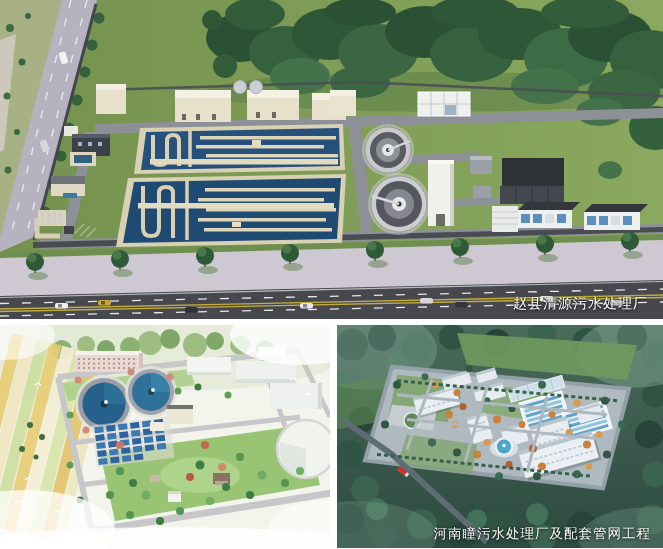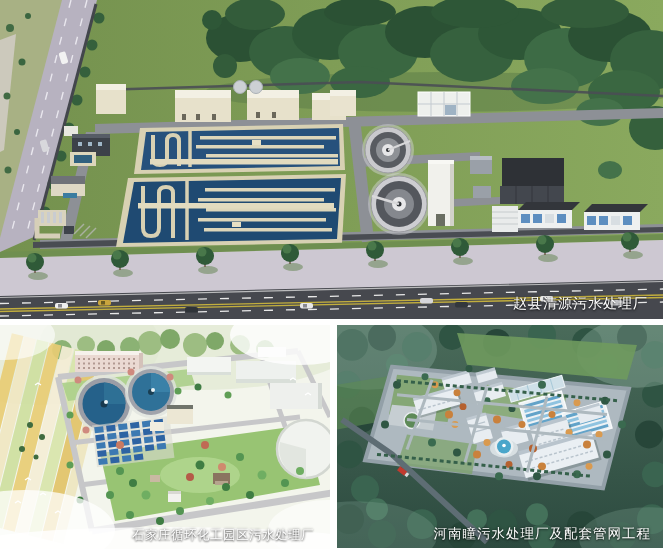--- a/index.html
+++ b/index.html
@@ -481,21 +481,20 @@
           <path d="M305,70 l3,-2 l3,2"></path>
       </g>
       <g fill="#ffffff">
         <ellipse cx="300" cy="10" rx="70" ry="30" opacity=".8"></ellipse>
         <ellipse cx="25" cy="205" rx="90" ry="40" opacity=".75"></ellipse>
         <ellipse cx="170" cy="222" rx="210" ry="20" opacity=".8"></ellipse>
         <ellipse cx="328" cy="205" rx="60" ry="30" opacity=".6"></ellipse>
         <ellipse cx="5" cy="10" rx="50" ry="25" opacity=".6"></ellipse>
       </g>
     </svg>
-    <figcaption class="caption caption-bl">石家庄循环化工园区污水处理厂</figcaption>
   </figure>
 
   <figure class="panel panel-br">
     <svg viewBox="0 0 326 224" preserveAspectRatio="none">
       <defs>
         <linearGradient id="gDusk" x1="0" y1="0" x2="0" y2="1">
           <stop offset="0" stop-color="#4a6b5a"></stop>
             <stop offset="1" stop-color="#2c4a3f"></stop>
         </linearGradient>
       </defs>

